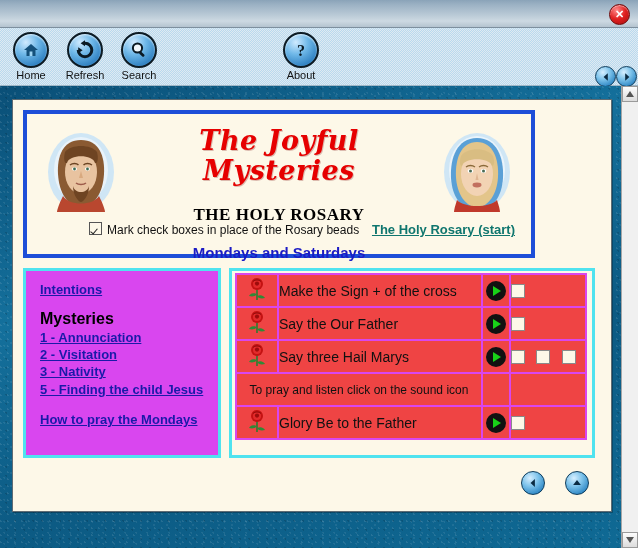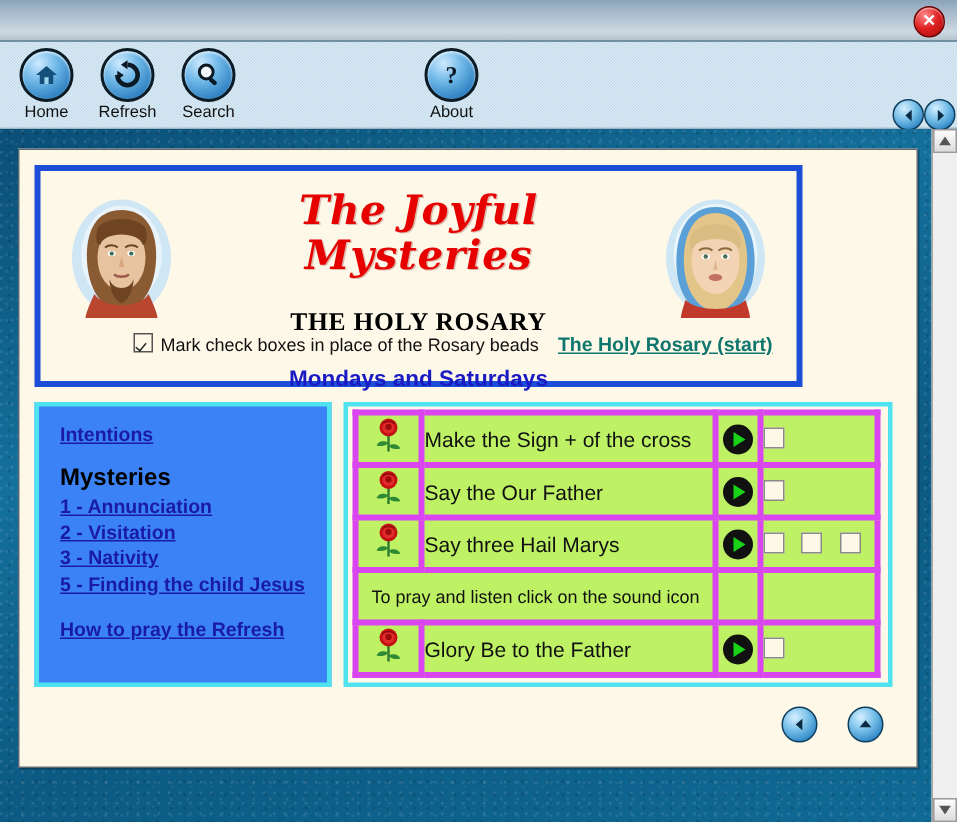--- a/index.html
+++ b/index.html
@@ -132,42 +132,42 @@
     transform:rotate(40deg);
   }
   .startlink{
     position:absolute;right:16px;top:0;font-size:13px;font-weight:bold;
     color:#0f766e;text-decoration:underline;white-space:nowrap;cursor:pointer;
   }
 
   
   .panel-left{
     position:absolute;left:10px;top:168px;width:198px;height:190px;
-    background:#3b82f6;border:3px solid #4fe3ef;box-sizing:border-box;
+    background:#d946ef;border:3px solid #4fe3ef;box-sizing:border-box;
   }
   .panel-left .inner{padding:10px 0 0 14px;}
   .lnk{
     display:block;font-size:13px;font-weight:bold;color:#1a1aa8;
     text-decoration:underline;cursor:pointer;line-height:1.32;white-space:nowrap;
   }
   .mys-h{
     font-size:16px;font-weight:bold;color:#000;margin:12px 0 1px 0;
   }
   .spacer{height:13px;}
 
   .panel-right{
     position:absolute;left:216px;top:168px;width:366px;height:190px;
     background:#fdf8e8;border:3px solid #4fe3ef;box-sizing:border-box;
   }
   table.prayers{
     border-collapse:collapse;width:352px;margin:2px 0 0 3px;
     table-layout:fixed;
   }
   table.prayers td{
-    border:4px solid #d946ef;height:31px;background:#bef264;padding:0;
+    border:2px solid #d946ef;height:31px;background:#ef4444;padding:0;
   }
   td.c-rose{width:40px;text-align:center;vertical-align:middle;}
   td.c-text{padding-left:8px;font-size:14px;color:#111;white-space:nowrap;}
   td.c-play{width:26px;text-align:center;vertical-align:middle;}
   td.c-chk{width:74px;padding-left:6px;}
   td.c-note{font-size:12px;color:#111;text-align:center;height:24px;}
   .bead{
     display:inline-block;width:12px;height:12px;border:1px solid #8a8a8a;
     background:#fdf8e8;margin-right:7px;vertical-align:middle;cursor:pointer;
   }
@@ -329,21 +329,21 @@
 
     <div class="panel-left">
       <div class="inner">
         <a class="lnk">Intentions</a>
         <div class="mys-h">Mysteries</div>
         <a class="lnk">1 - Annunciation</a>
         <a class="lnk">2 - Visitation</a>
         <a class="lnk">3 - Nativity</a>
         <a class="lnk">5 - Finding the child Jesus</a>
         <div class="spacer"></div>
-        <a class="lnk">How to pray the Refresh</a>
+        <a class="lnk">How to pray the Mondays</a>
       </div>
     </div>
 
     <div class="panel-right">
       <table class="prayers">
         <tbody>
           <tr>
             <td class="c-rose">
               <svg width="22" height="24" viewBox="0 0 22 24">
                 <path d="M11 12 L11 23" stroke="#2f7a2f" stroke-width="1.6" fill="none"></path>

